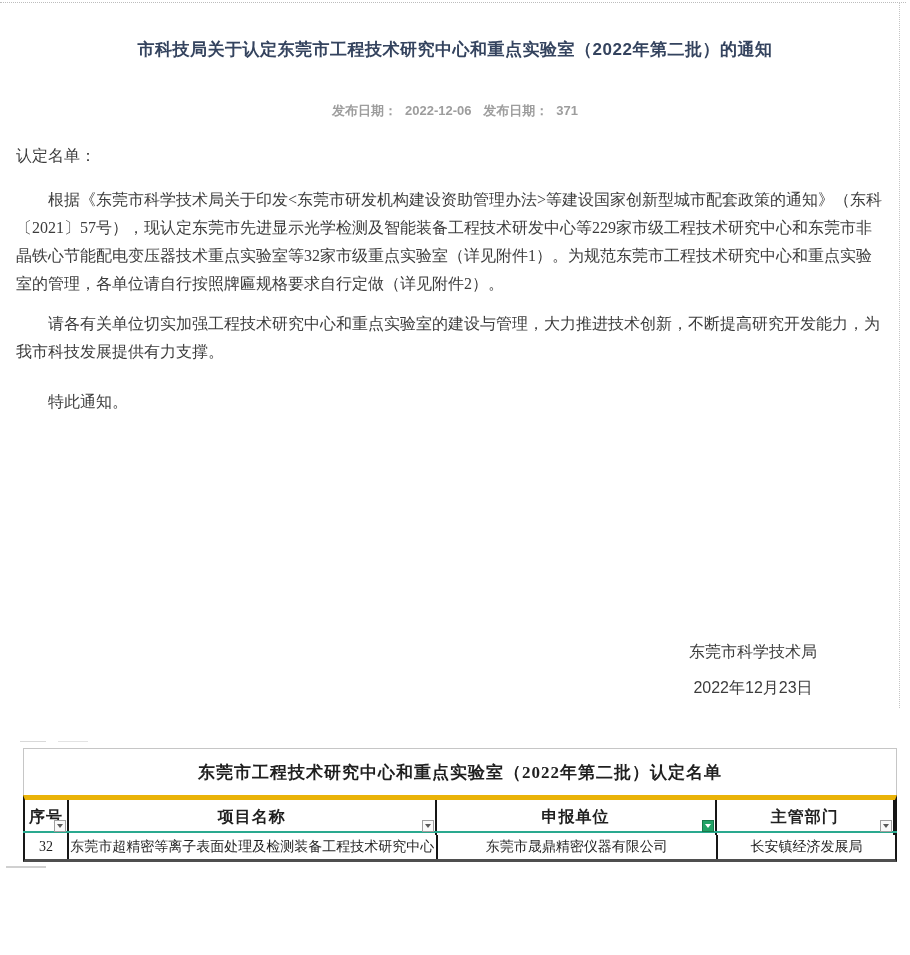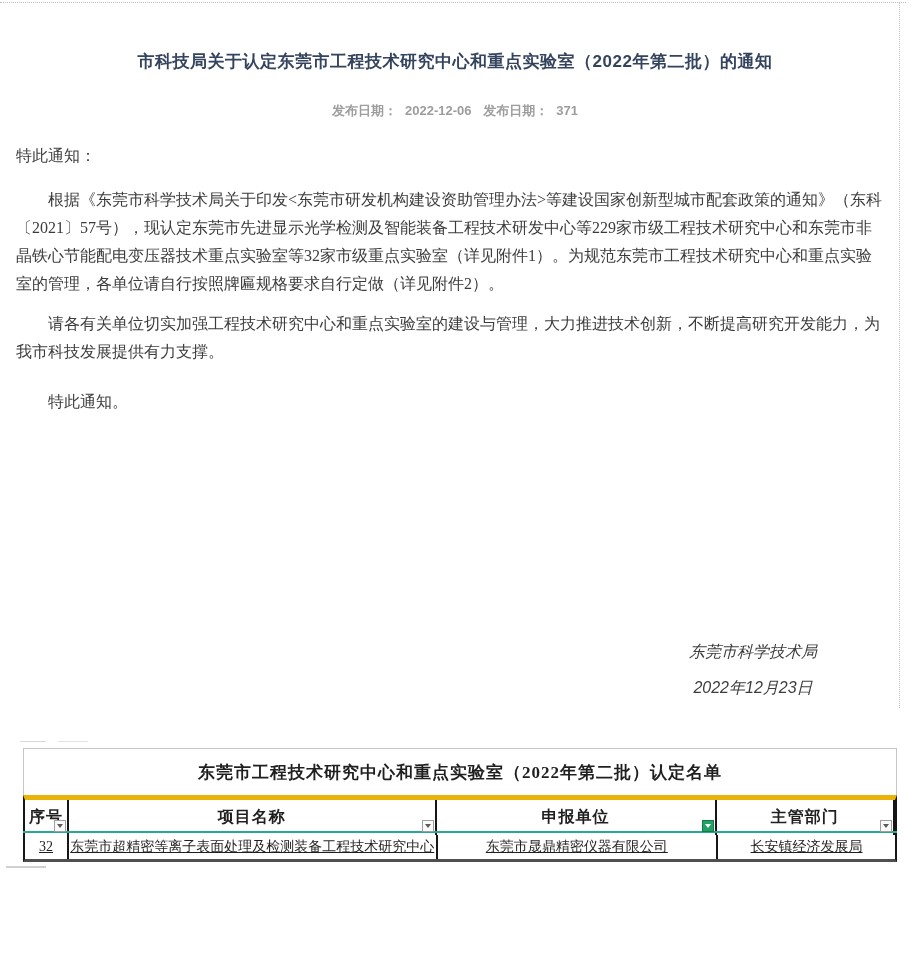--- a/index.html
+++ b/index.html
@@ -5,21 +5,21 @@
   * { margin:0; padding:0; box-sizing:border-box; }
   html,body { background:#ffffff; }
   body { font-family:"Liberation Sans","DejaVu Sans",sans-serif; }
   .page { position:relative; width:910px; height:955px; background:#ffffff; overflow:hidden; }
 
   
   .dotted-top { position:absolute; top:2px; left:0; width:906px; height:0; border-top:1px dotted #bdbdbd; }
   .dotted-right { position:absolute; top:2px; left:899px; width:0; height:706px; border-right:1px dotted #c4c4c4; }
 
   
-  .notice-title { position:absolute; top:50px; left:0; width:100%; text-align:center;
+  .notice-title { position:absolute; top:38px; left:0; width:100%; text-align:center;
     font-size:17px; font-weight:bold; color:#34435e; letter-spacing:0.5px; }
   .notice-meta { position:absolute; top:102px; left:0; width:100%; text-align:center;
     font-size:13px; color:#9d9d9d; }
   .notice-meta span { margin:0 4px;font-weight:bold; }
 
   
   .doc-body { position:absolute; top:142px; left:16px; width:868px;
     font-size:16px; line-height:28px; color:#3c3c3c; }
   .doc-body p.indent { text-indent:2em; }
   .p-greeting { margin-bottom:16px; }
@@ -28,21 +28,21 @@
   .p-notice { margin-bottom:0; }
 
   .attachments { margin-top:44px; margin-left:24px; }
   .attach-line { margin-bottom:12px; }
   .attach-line-2 { padding-left:49px; }
   .attach-link { color:#3c3c3c; text-decoration:none; cursor:pointer; }
 
   
   .signature { position:absolute; top:641px; right:0; width:100%; text-align:right; }
   .signature-inner { display:inline-block; text-align:center; margin-right:93px;
-    font-size:16px; color:#3c3c3c;font-style:italic; }
+    font-size:16px; color:#3c3c3c; }
   .sig-org { line-height:22px; }
   .sig-date { margin-top:14px; line-height:22px; }
 
   
   .xl-table { position:absolute; top:748px; left:3px; width:894px;
     font-family:"Liberation Serif","DejaVu Serif",serif; color:#1f1f1f;padding-left:20px; }
   .xl-remnant { position:absolute; background:#d9d9d9; }
   .rem-1 { top:741px; left:20px; width:26px; height:1px; }
   .rem-2 { top:741px; left:58px; width:30px; height:1px; background:#e3e3e3; }
   .rem-3 { top:866px; left:6px; width:40px; height:2px; background:#d0d0d0; }
@@ -52,21 +52,21 @@
     font-size:17px; font-weight:bold; letter-spacing:1px; }
   .xl-head-row { display:flex; height:40px; border-top:5px solid #eab308;
     border-left:2px solid #161616; border-right:2px solid #161616; position:relative; }
   .xl-head-cell { position:relative; display:flex; align-items:center; justify-content:center;
     font-size:16px; font-weight:bold; border-right:2px solid #161616; letter-spacing:1px; }
   .xl-head-cell:last-child { border-right:none; }
   .xl-teal-line { position:absolute; left:-2px; right:-2px; bottom:2px; height:2px;
     background:#2aa98f; z-index:3; }
   .xl-data-row { display:flex; height:27px;
     border-left:2px solid #161616; border-right:2px solid #161616;
-    border-bottom:3px solid #4f4f4f;text-decoration:underline; }
+    border-bottom:3px solid #4f4f4f; }
   .xl-data-cell { display:flex; align-items:center; justify-content:center;
     font-size:14px; border-right:2px solid #161616; }
   .xl-data-cell:last-child { border-right:none; }
 
   .col-0 { width:45px; } .col-1 { width:377px; } .col-2 { width:287px; } .col-3 { width:183px; }
   .xl-data-row .col-3 { width:181px; }
 
   .filter-btn { position:absolute; right:1px; bottom:3px; width:12px; height:12px;
     background:#fafafa; border:1px solid #9f9f9f; display:flex; align-items:center;
     justify-content:center; cursor:pointer; z-index:4; }
@@ -84,21 +84,21 @@
   <div class="dotted-right"></div>
 
   <div class="notice-title">市科技局关于认定东莞市工程技术研究中心和重点实验室（2022年第二批）的通知</div>
 
   <div class="notice-meta">
     <span>发布日期：</span><span>2022-12-06</span>
     <span>发布日期：</span><span>371</span>
   </div>
 
   <div class="doc-body">
-    <p class="p-greeting">特此通知：</p>
+    <p class="p-greeting">认定名单：</p>
     <p class="indent p-main">根据《东莞市科学技术局关于印发&lt;东莞市研发机构建设资助管理办法&gt;等建设国家创新型城市配套政策的通知》（东科〔2021〕57号），现认定东莞市先进显示光学检测及智能装备工程技术研发中心等229家市级工程技术研究中心和东莞市非晶铁心节能配电变压器技术重点实验室等32家市级重点实验室（详见附件1）。为规范东莞市工程技术研究中心和重点实验室的管理，各单位请自行按照牌匾规格要求自行定做（详见附件2）。</p>
     <p class="indent p-second">请各有关单位切实加强工程技术研究中心和重点实验室的建设与管理，大力推进技术创新，不断提高研究开发能力，为我市科技发展提供有力支撑。</p>
     <p class="indent p-notice">特此通知。</p>
 
   </div>
 
   <div class="signature">
     <div class="signature-inner">
       <div class="sig-org">东莞市科学技术局</div>
       <div class="sig-date">2022年12月23日</div>

